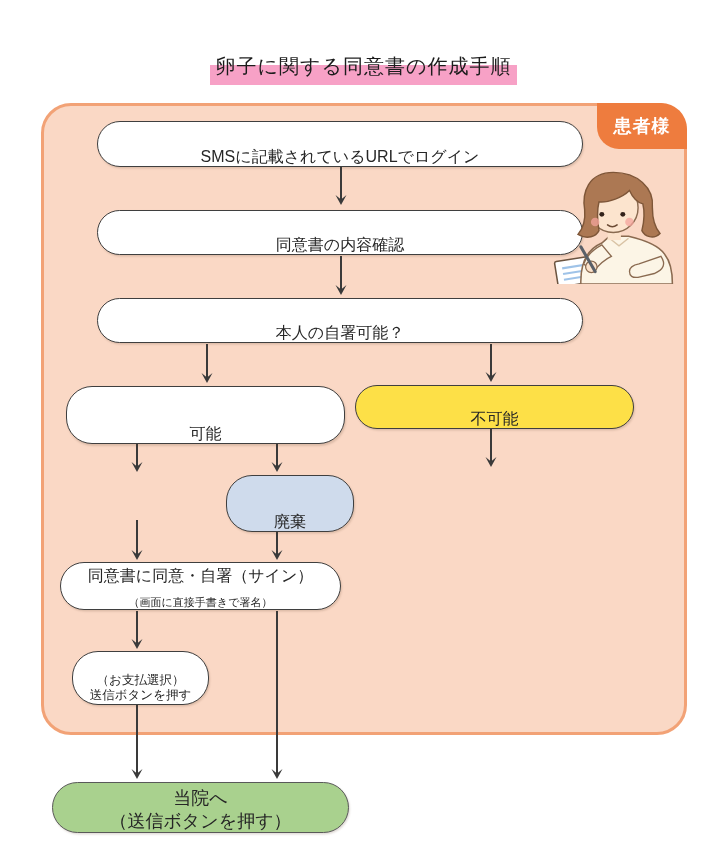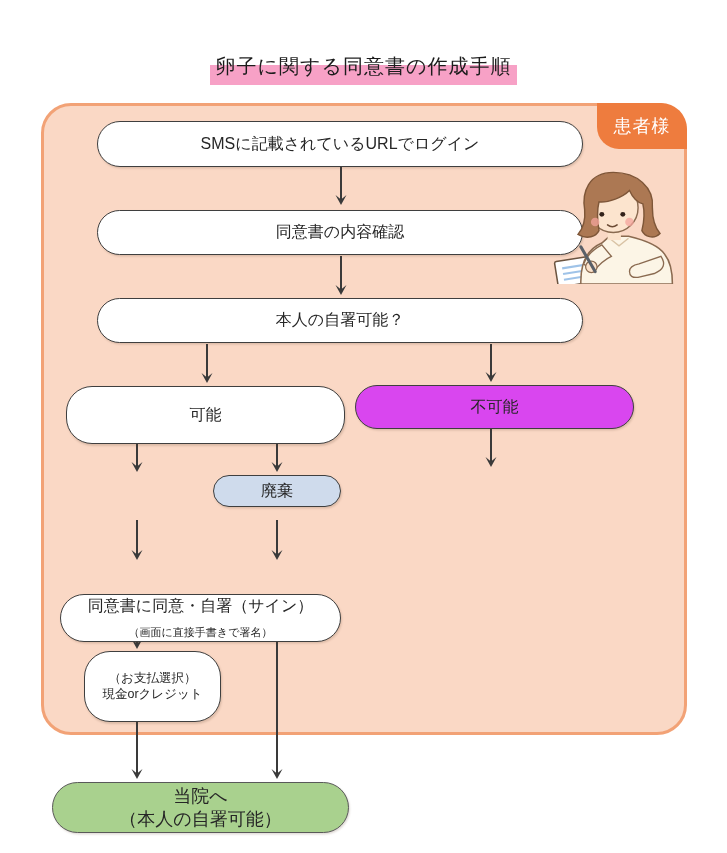--- a/index.html
+++ b/index.html
@@ -18,34 +18,34 @@
   .container{
     position:absolute;left:41px;top:103px;width:646px;height:632px;
     background:#FAD8C5;border:3px solid #F2A276;border-radius:30px;box-sizing:border-box;
   }
 
   
   .tab{
     position:absolute;left:597px;top:103px;width:90px;height:46px;
     background:#EE7C3E;border-radius:0 26px 0 22px;
     display:flex;align-items:center;justify-content:center;
-    color:#ffffff;font-size:18px;font-weight:normal;letter-spacing:1px;z-index:5;
+    color:#ffffff;font-size:18px;font-weight:bold;letter-spacing:1px;z-index:5;
   }
 
   
   .node{
     position:absolute;box-sizing:border-box;background:#ffffff;
     border:1.5px solid #3F3F3F;border-radius:26px;
-    display:flex;flex-direction:column;align-items:center;justify-content:center;
+    display:flex;flex-direction:column;align-items:center;justify-content:flex-end;
     font-size:16px;line-height:1.15;text-align:center;color:#262626;
     box-shadow:1px 1.5px 2px rgba(90,60,40,.18);z-index:3;
   }
   .node .sub{font-size:11px;margin-top:11px;}
   .node.small{font-size:12.5px;line-height:1.25;}
-  .node.red{background:#d946ef;}
+  .node.red{background:#fde047;}
   .node.yellow{background:#FBF7A8;}
   .node.blue{background:#CFDBEC;}
   .node.green{background:#A9D18E;border-color:#595959;font-size:18px;line-height:1.25;}
 
   
   svg.arrows{position:absolute;left:0;top:0;width:727px;height:853px;z-index:2;pointer-events:none;}
   svg.arrows line{stroke:#3A3A3A;stroke-width:2;}
   svg.arrows polygon{fill:#3A3A3A;}
 
   
@@ -131,38 +131,38 @@
 
   <div class="node" style="left:66px;top:386px;width:279px;height:58px;">
     <span>可能</span>
   </div>
 
   <div class="node red" style="left:355px;top:385px;width:279px;height:44px;">
     <span>不可能</span>
   </div>
 
 
-  <div class="node blue" style="left:213px;top:475px;width:128px;height:32px;">
+  <div class="node blue" style="left:226px;top:475px;width:128px;height:57px;">
     <span>廃棄</span>
   </div>
 
 
-  <div class="node" style="left:60px;top:594px;width:281px;height:48px;">
+  <div class="node" style="left:60px;top:562px;width:281px;height:48px;">
     <span>同意書に同意・自署（サイン）</span>
     <span class="sub">（画面に直接手書きで署名）</span>
   </div>
 
-  <div class="node small" style="left:84px;top:651px;width:137px;height:71px;">
+  <div class="node small" style="left:72px;top:651px;width:137px;height:54px;">
     <span>（お支払選択）</span>
-    <span>現金orクレジット</span>
+    <span>送信ボタンを押す</span>
   </div>
 
   <div class="node green" style="left:52px;top:782px;width:297px;height:51px;">
     <span>当院へ</span>
-    <span>（本人の自署可能）</span>
+    <span>（送信ボタンを押す）</span>
   </div>
 
   <svg class="illust" viewBox="0 0 140 130">
 
     <ellipse cx="66" cy="120" rx="60" ry="9" fill="#F6CBB4"></ellipse>
 
     <g transform="rotate(-9 40 115)">
       <rect x="4" y="101" width="66" height="27" rx="2" fill="#FFFFFF" stroke="#6B5440" stroke-width="1.6"></rect>
       <line x1="11" y1="109" x2="60" y2="109" stroke="#9FC3E8" stroke-width="2.2"></line>
       <line x1="11" y1="115" x2="63" y2="115" stroke="#9FC3E8" stroke-width="2.2"></line>

